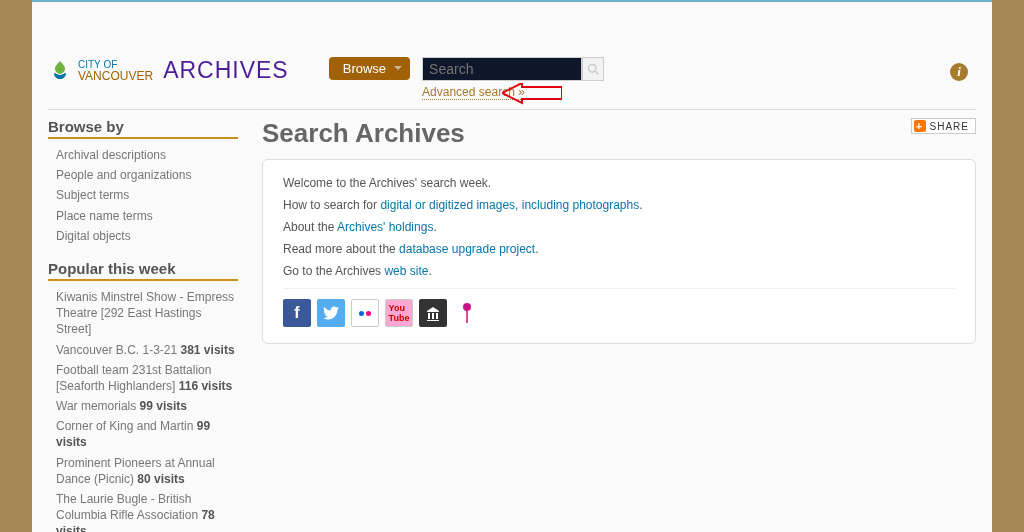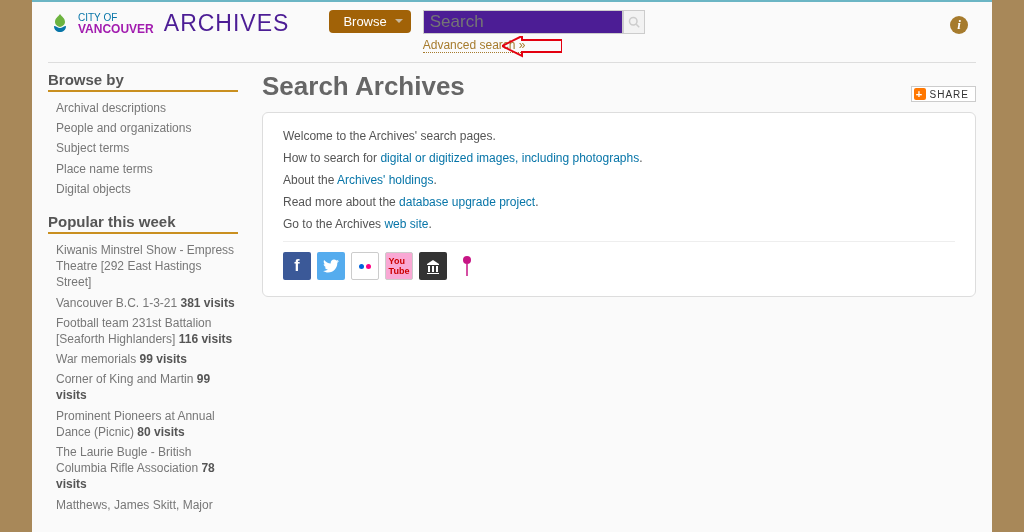--- a/index.html
+++ b/index.html
@@ -1,42 +1,42 @@
 <!DOCTYPE html>
 <html><head>
 <meta charset="utf-8">
 <style>
   * { margin: 0; padding: 0; box-sizing: border-box; }
   body { font-family: "Trebuchet MS", "Lucida Grande", Verdana, Arial, sans-serif; font-size: 13px; color: #333; background: #a88859; }
   .page { width: 960px; margin: 0 auto; min-height: 532px; background: #fafafa; border-top: 2px solid #6bb5c4; }
-  .header { display: flex; align-items: flex-start; padding: 8px 16px 0 16px; position: relative; height: 52px; }
+  .header { display: flex; align-items: flex-start; padding: 8px 16px 0 16px; position: relative; height: 52px; margin-top: 47px; }
   .logo-wrap { display: flex; align-items: center; gap: 6px; margin-right: 40px; }
   .logo-icon { width: 24px; height: 24px; }
   .logo-text-1 { font-size: 10px; color: #0775a8; line-height: 1; }
-  .logo-text-2 { font-size: 12px; font-weight: bold; color: #a21caf; line-height: 1; }
+  .logo-text-2 { font-size: 12px; font-weight: normal; color: #a16207; line-height: 1; }
   .logo-text-3 { font-size: 23px; font-weight: normal; color: #4c1d95; letter-spacing: 1px; margin-left: 4px; }
   .btn-browse { background: #a16207; color: #fff; border: none; border-radius: 4px; padding: 4px 24px 4px 14px; font-size: 13px; cursor: pointer; position: relative; }
   .btn-browse::after { content: ""; position: absolute; right: 8px; top: 9px; border: 4px solid transparent; border-top-color: #c8b89e; }
   .search-wrap { margin-left: 12px; display: flex; flex-direction: column; }
   .search-row { display: flex; }
-  .search-input { width: 200px; height: 24px; border: 1px solid #ccc; padding: 2px 6px; font-size: 17px; color: #888; background:#4c1d95; }
+  .search-input { width: 160px; height: 24px; border: 1px solid #ccc; padding: 2px 6px; font-size: 14px; color: #888; background:#0f172a; }
   .search-btn { width: 22px; height: 24px; border: 1px solid #ccc; background: #f2f2f2; display:flex; align-items:center; justify-content:center; cursor:pointer; }
   .adv-link { font-size: 12px; color: #a67b2d; text-decoration: none; border-bottom: 1px dotted #a67b2d; margin-top: 4px; align-self: flex-start; }
   .info-icon { position: absolute; right: 24px; top: 14px; width: 18px; height: 18px; border-radius: 50%; background: #a67b2d; color: #fff; font-family: Georgia, serif; font-style: italic; font-weight: bold; display:flex; align-items:center; justify-content:center; font-size:13px; cursor:pointer;}
   .arrow { position: absolute; left: 470px; top: 34px; }
   .divider { border: none; border-top: 1px solid #ddd; margin: 8px 16px 0 16px; }
   .body { display: flex; padding: 8px 16px 16px 16px; gap: 24px; }
   .sidebar { width: 190px; flex-shrink: 0; }
   .side-head { font-size: 15px; font-weight: bold; color: #555; border-bottom: 2px solid #c98f1f; padding-bottom: 2px; margin-bottom: 6px; }
   .side-list { list-style: none; margin-bottom: 14px; }
   .side-list li, .pop-list li { font-size: 12px; color: #777; padding: 2px 0 2px 8px; line-height: 1.35; cursor:pointer;}
   .pop-list { list-style:none; }
   .pop-list .visits { font-weight: bold; color: #555; }
   .main { flex: 1; }
-  .title-row { display:flex; justify-content:space-between; align-items:flex-end; margin-bottom: 10px;}
+  .title-row { display:flex; justify-content:space-between; align-items:flex-start; margin-bottom: 10px;}
   h1 { font-size: 26px; font-weight: bold; color: #666; }
   .share-btn { border:1px solid #ccc; background:#fff; font-size:10px; padding:1px 6px 1px 2px; display:flex; align-items:center; gap:4px; cursor:pointer; letter-spacing: 1px;}
   .share-btn .plus { width:12px; height:12px; background:#ff7700; color:#fff; display:flex; align-items:center; justify-content:center; font-weight:bold; font-size:11px; border-radius:2px;}
   .panel { border: 1px solid #ddd; border-radius: 6px; background: #fff; padding: 16px 20px; }
   .panel p { font-size: 12px; color: #555; margin-bottom: 8px; }
   .panel a { color: #0775a8; text-decoration: none; }
   .panel hr { border:none; border-top:1px solid #eee; margin: 10px 0;}
   .social-row { display:flex; gap:6px; margin-top:6px;}
   .social { width:28px; height:28px; display:flex; align-items:center; justify-content:center; font-size:16px; font-weight:bold; color:#fff; border-radius:2px; cursor:pointer;}
   .fb { background:#3b5998;}
@@ -108,21 +108,21 @@
 
     <div class="main">
       <div class="title-row">
         <h1>Search Archives</h1>
         <div class="share-btn">
           <span class="plus">+</span>
           <span>SHARE</span>
         </div>
       </div>
       <div class="panel">
-        <p>Welcome to the Archives' search pages.</p>
+        <p>Welcome to the Archives' search week.</p>
         <p><span>How to search for </span><a href="#">digital or digitized images, including photographs</a><span>.</span></p>
         <p><span>About the </span><a href="#">Archives' holdings</a><span>.</span></p>
         <p><span>Read more about the </span><a href="#">database upgrade project</a><span>.</span></p>
         <p style=""><span>Go to the Archives </span><a href="#">web site</a><span>.</span></p>
         <hr>
         <div class="social-row">
           <div class="social fb">f</div>
           <div class="social tw">
               <svg width="16" height="16" viewBox="0 0 16 16">
                 <path fill="#fff" d="M16 3c-.6.3-1.2.4-1.9.5.7-.4 1.2-1 1.4-1.8-.6.4-1.3.7-2.1.8C12.8 1.9 12 1.5 11 1.5c-1.8 0-3.3 1.5-3.3 3.3 0 .3 0 .5.1.8C5.1 5.4 2.7 4.1 1.1 2.1.8 2.6.7 3.2.7 3.8c0 1.1.6 2.1 1.5 2.7-.5 0-1-.2-1.5-.4 0 1.6 1.1 2.9 2.6 3.2-.3.1-.6.1-.9.1-.2 0-.4 0-.6-.1.4 1.3 1.7 2.3 3.1 2.3-1.1.9-2.6 1.4-4.1 1.4H0c1.5.9 3.2 1.5 5 1.5 6 0 9.3-5 9.3-9.3v-.4c.7-.4 1.2-1 1.7-1.8z"></path>

